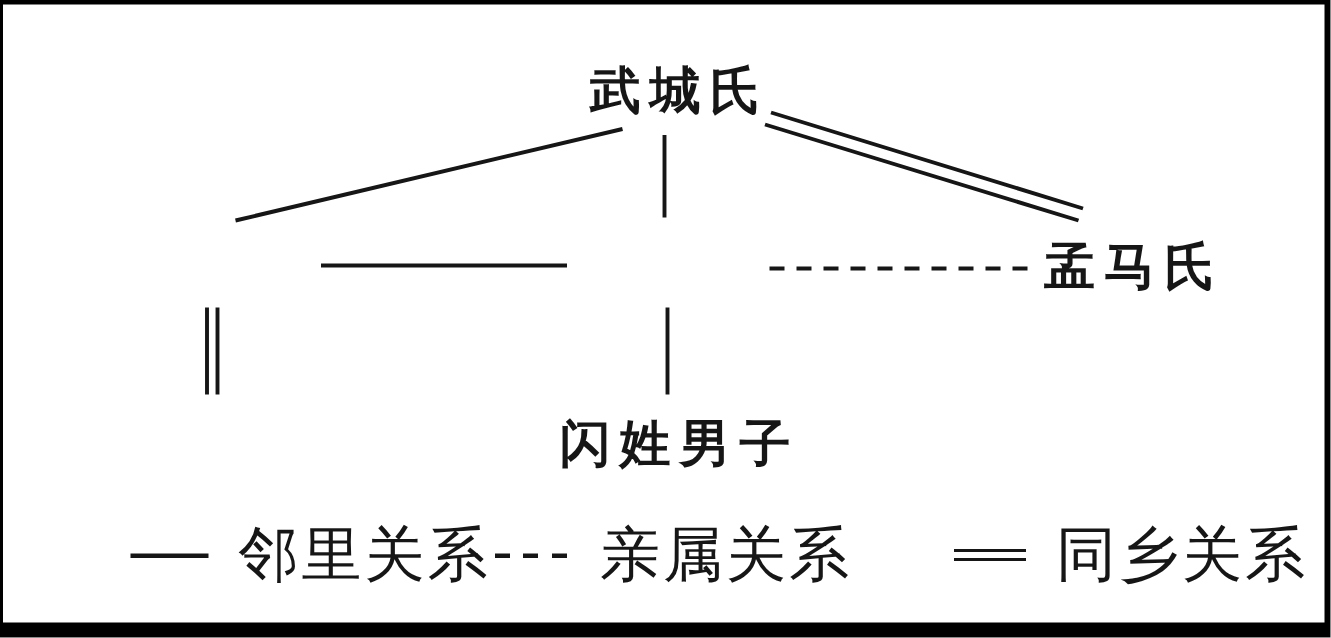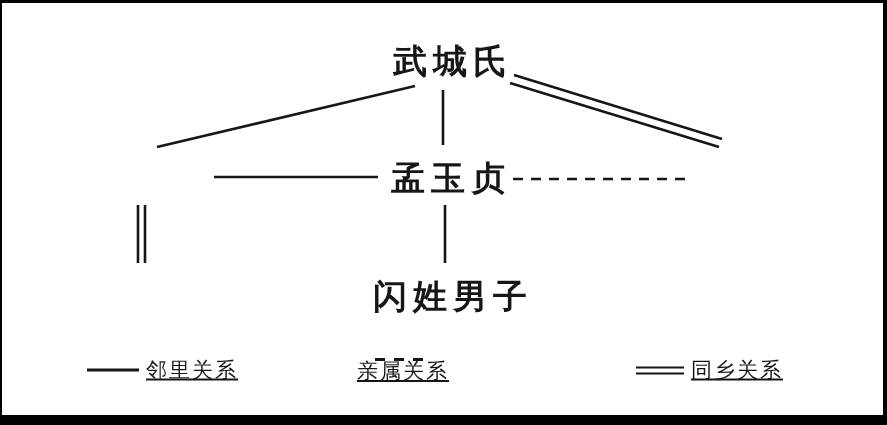--- a/index.html
+++ b/index.html
@@ -33,25 +33,24 @@
   }
   .legend-item {
     position: absolute;
     top: 367px;
     transform: translateY(-50%);
     display: flex;
     align-items: center;
     white-space: nowrap;
   }
   .legend-label {
-    font-size: 21px;
+    font-size: 40px;
     letter-spacing: 2px;
     line-height: 1;
-    margin-left: 7px;
-    text-decoration: underline;
+    margin-left: 20px;
   }
   .swatch { display: inline-block; }
   .swatch-solid {
     width: 52px; height: 0;
     border-top: 3px solid #161616;
   }
   .swatch-dashed {
     width: 50px; height: 3px;
     background: repeating-linear-gradient(to right, #161616 0 10px, transparent 10px 19px);
   }
@@ -86,32 +85,32 @@
       <line x1="138" y1="205" x2="138" y2="263"></line>
       <line x1="145" y1="205" x2="145" y2="263"></line>
     </g>
 
     <line x1="445" y1="205" x2="445" y2="263"></line>
   </svg>
 
   <div class="node" style="left:448px; top:59px;">武城氏</div>
 
 
-  <div class="node" style="left:446px; top:176px;">孟玉贞</div>
 
+  <div class="node" style="left:751px; top:176px;">孟马氏</div>
 
 
   <div class="node" style="left:448px; top:294px;">闪姓男子</div>
 
   <div class="legend-item" style="left:85px;">
     <span class="swatch swatch-solid"></span>
     <span class="legend-label">邻里关系</span>
   </div>
 
-  <div class="legend-item" style="left:348px;flex-direction:column;">
+  <div class="legend-item" style="left:328px;">
     <span class="swatch swatch-dashed"></span>
     <span class="legend-label">亲属关系</span>
   </div>
 
   <div class="legend-item" style="left:634px;">
     <span class="swatch swatch-double"></span>
     <span class="legend-label">同乡关系</span>
   </div>
 
 </div>

